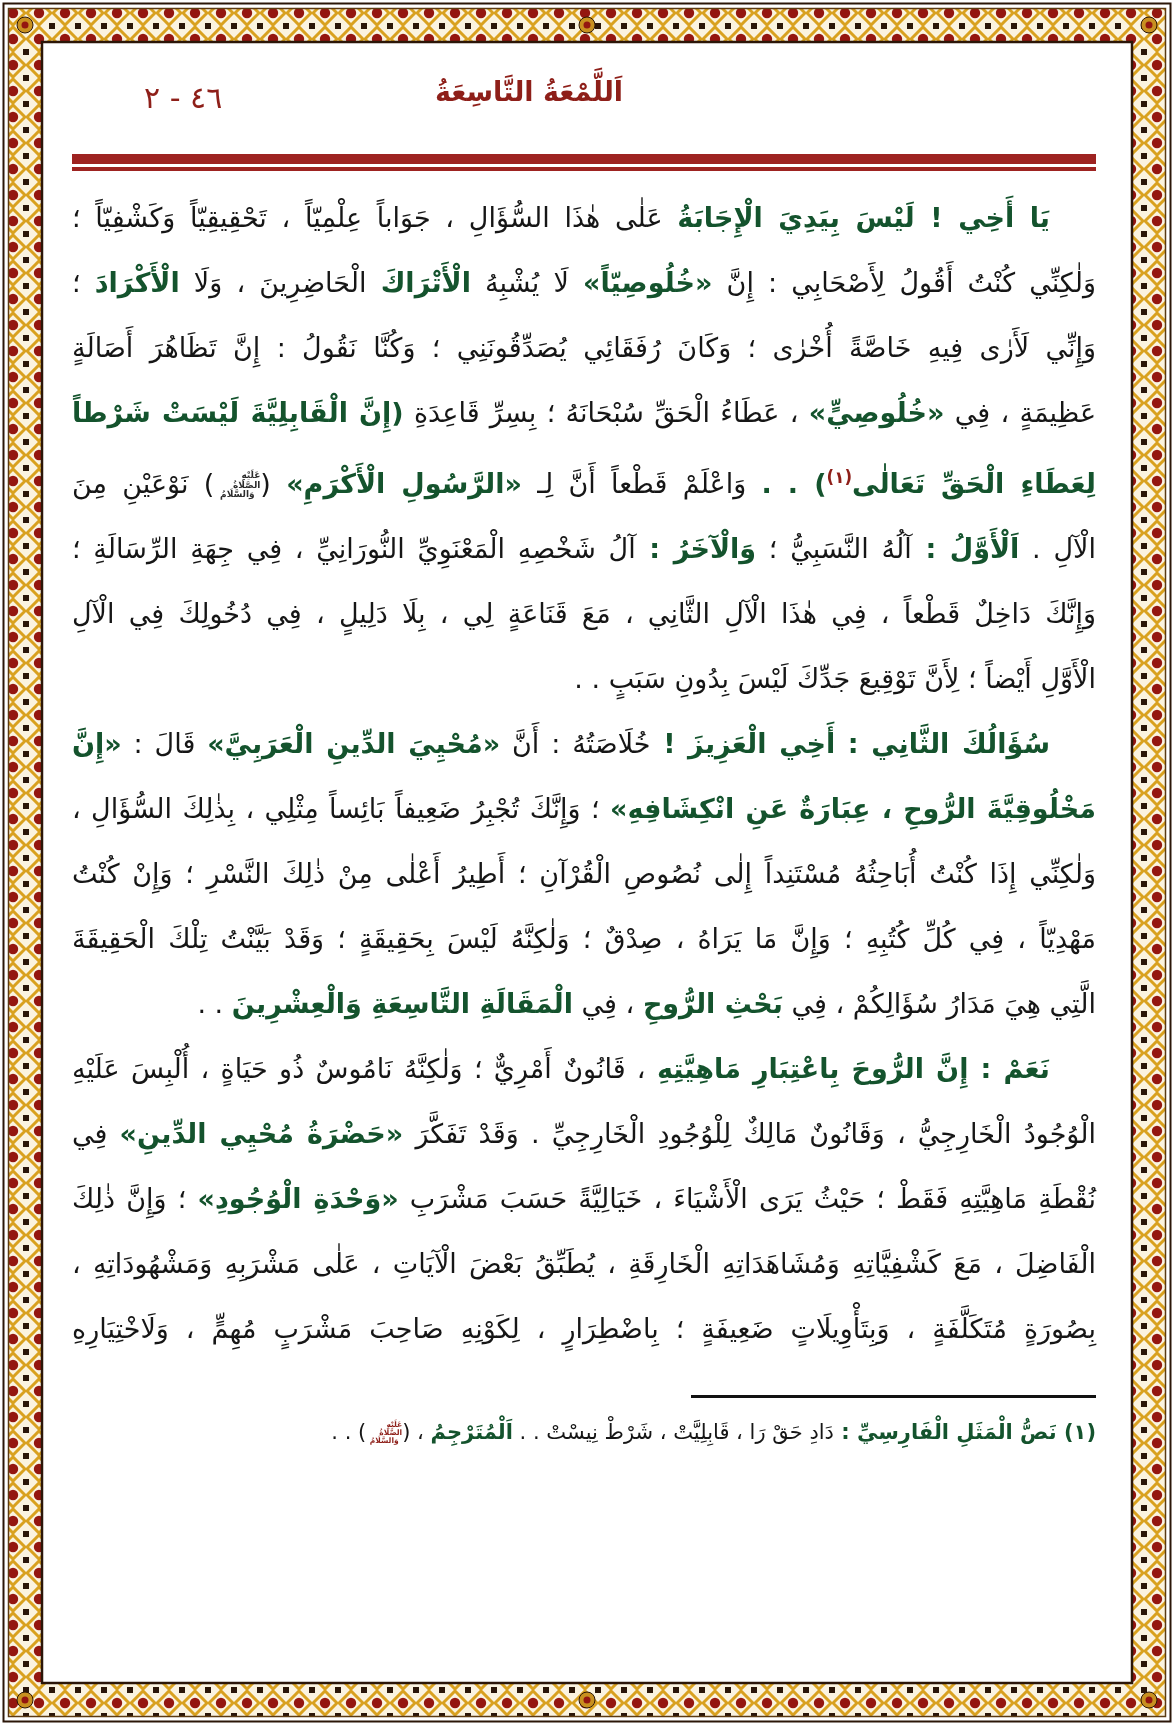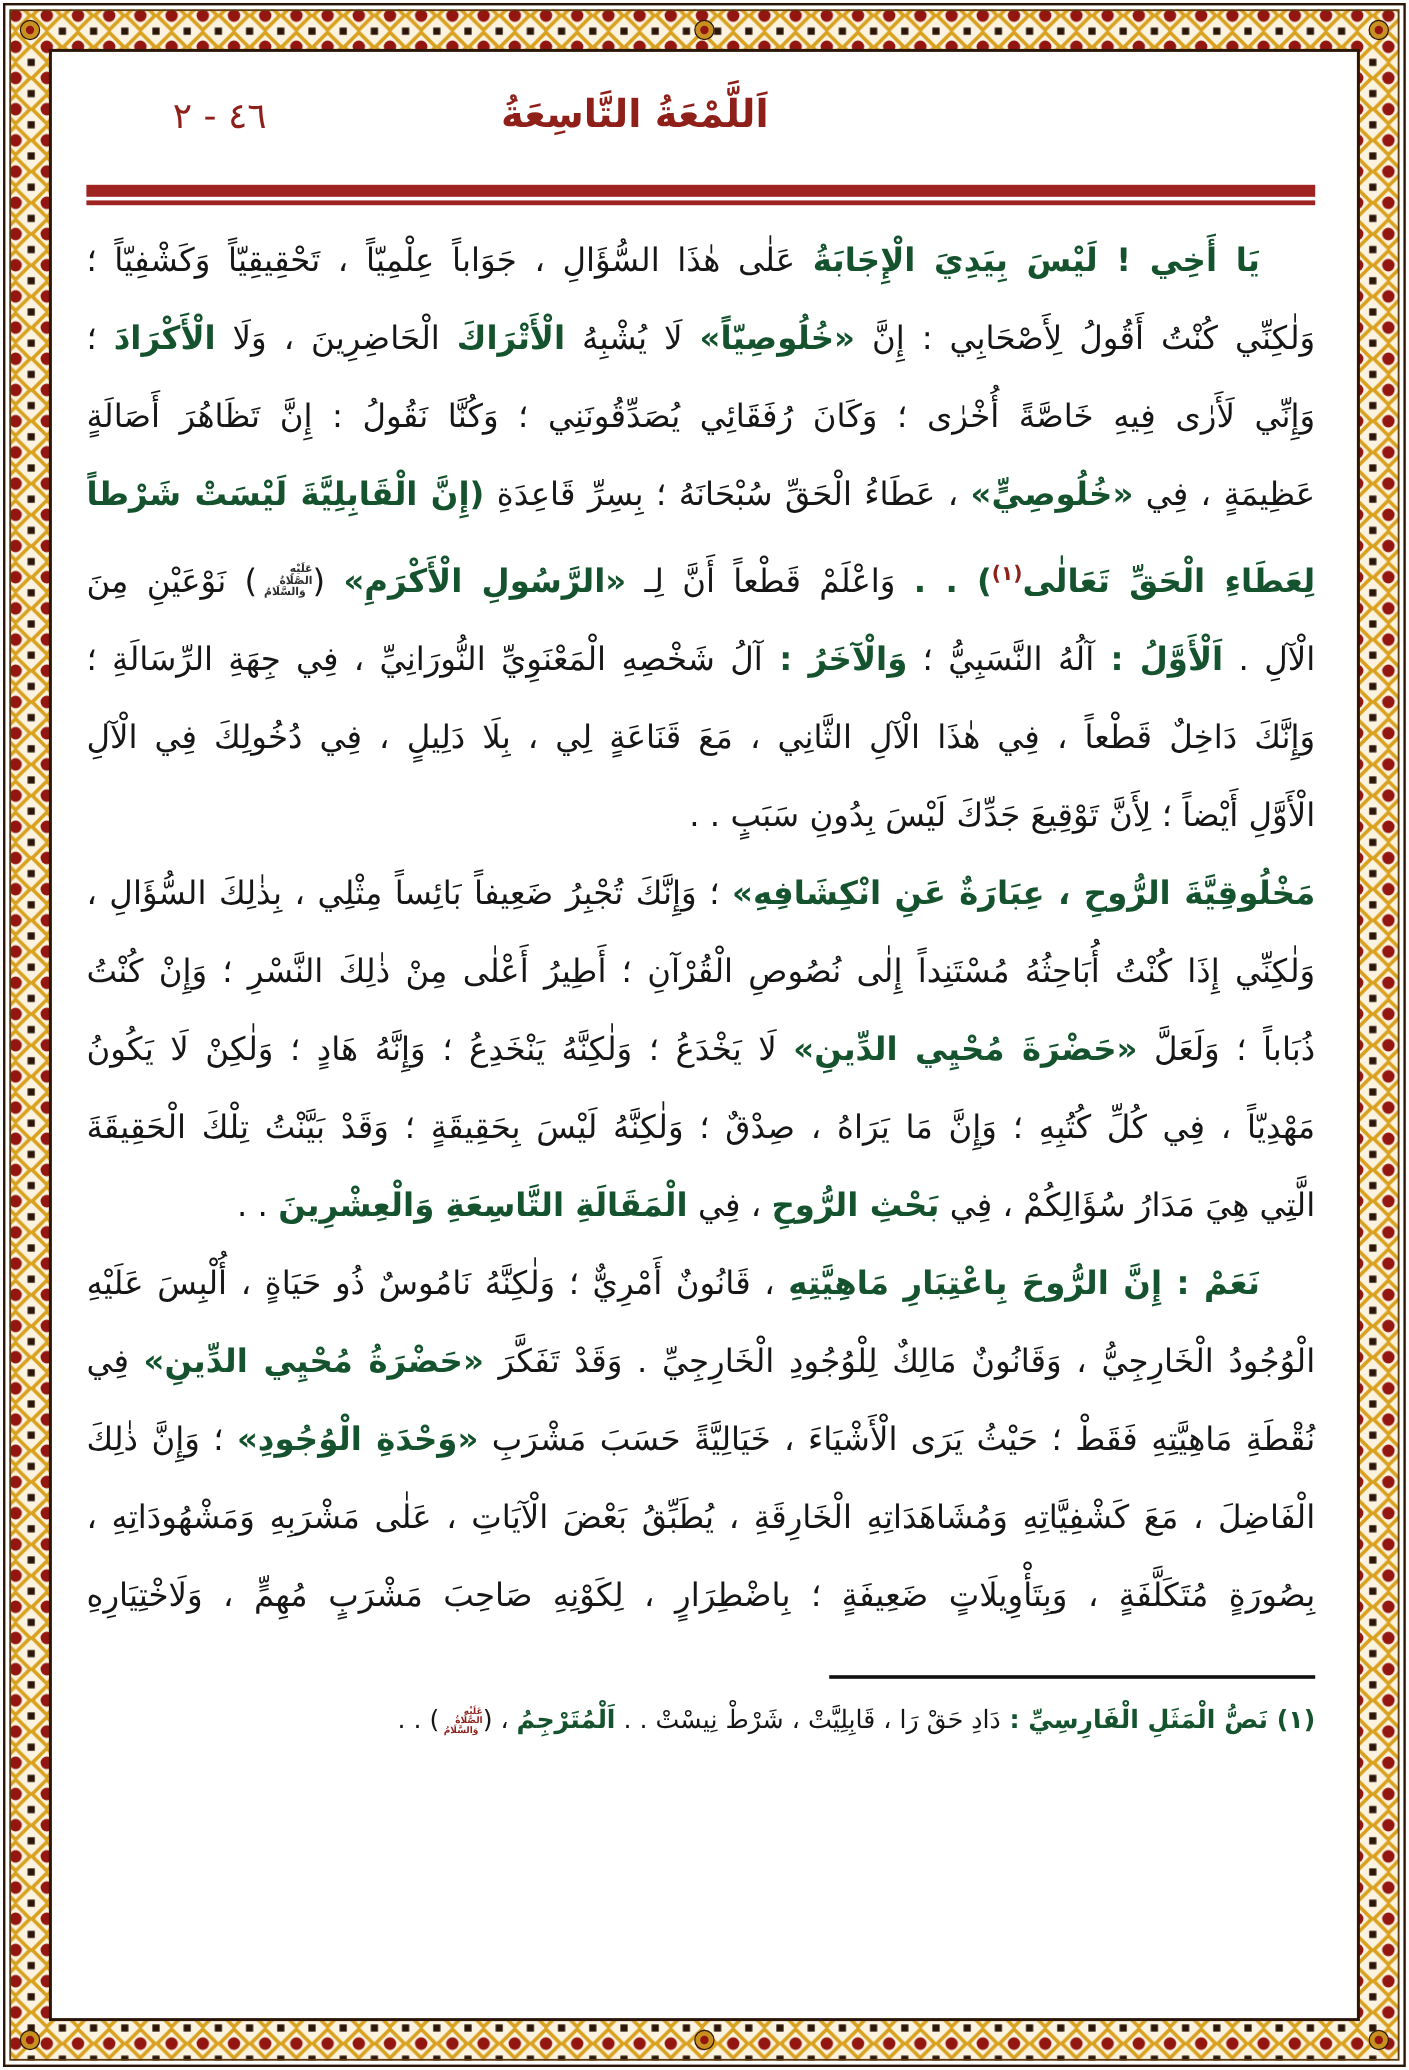--- a/index.html
+++ b/index.html
@@ -6,21 +6,21 @@
   .page {
     position:relative; width:1174px; height:1725px; background:#ffffff;
     font-family:"DejaVu Sans", sans-serif; overflow:hidden; direction:rtl;
   }
   .frame { position:absolute; inset:0; pointer-events:none; }
   .content { position:absolute; top:58px; right:78px; left:72px; }
 
   .header { position:relative; height:92px; }
   .page-title {
     position:absolute; left:0; right:110px; top:18px; text-align:center;
-    font-size:32px; font-weight:bold; color:#8e1f19; margin:0;
+    font-size:27px; font-weight:bold; color:#8e1f19; margin:0;
   }
   .page-number {
     position:absolute; left:auto; right:auto; top:22px; inset-inline-start:auto; inset-inline-end:auto;
     right:-9999px; 
   }
   .page-number {
     position:absolute; top:22px; right:auto; left:72px; 
     font-size:30px; font-weight:normal; color:#8e1f19; direction:rtl;
   }
 
@@ -102,23 +102,23 @@
 
     <div class="body-text">
         <div class="line indent"><span class="seg-red">يَا أَخِي ! لَيْسَ بِيَدِيَ الْإِجَابَةُ</span><span class="seg-black"> عَلٰى هٰذَا السُّؤَالِ ، جَوَاباً عِلْمِيّاً ، تَحْقِيقِيّاً وَكَشْفِيّاً ؛</span></div>
         <div class="line"><span class="seg-black">وَلٰكِنِّي كُنْتُ أَقُولُ لِأَصْحَابِي : إِنَّ </span><span class="seg-red">«خُلُوصِيّاً»</span><span class="seg-black"> لَا يُشْبِهُ </span><span class="seg-red">الْأَتْرَاكَ</span><span class="seg-black"> الْحَاضِرِينَ ، وَلَا </span><span class="seg-red">الْأَكْرَادَ</span><span class="seg-black"> ؛</span></div>
         <div class="line"><span class="seg-black">وَإِنِّي لَأَرٰى فِيهِ خَاصَّةً أُخْرٰى ؛ وَكَانَ رُفَقَائِي يُصَدِّقُونَنِي ؛ وَكُنَّا نَقُولُ : إِنَّ تَظَاهُرَ أَصَالَةٍ</span></div>
         <div class="line"><span class="seg-black">عَظِيمَةٍ ، فِي </span><span class="seg-red">«خُلُوصِيٍّ»</span><span class="seg-black"> ، عَطَاءُ الْحَقِّ سُبْحَانَهُ ؛ بِسِرِّ قَاعِدَةِ </span><span class="seg-red">(إِنَّ الْقَابِلِيَّةَ لَيْسَتْ شَرْطاً</span></div>
         <div class="line"><span class="seg-red">لِعَطَاءِ الْحَقِّ تَعَالٰى</span><span class="seg-ref">(١)</span><span class="seg-red">) . .</span><span class="seg-black"> وَاعْلَمْ قَطْعاً أَنَّ لِـ </span><span class="seg-red">«الرَّسُولِ الْأَكْرَمِ»</span><span class="seg-black"> (</span><span class="seg-seal">عَلَيْهِ الصَّلَاةُ وَالسَّلَامُ</span><span class="seg-black">) نَوْعَيْنِ مِنَ</span></div>
         <div class="line"><span class="seg-black">الْآلِ . </span><span class="seg-red">اَلْأَوَّلُ : </span><span class="seg-black">آلُهُ النَّسَبِيُّ ؛ </span><span class="seg-red">وَالْآخَرُ : </span><span class="seg-black">آلُ شَخْصِهِ الْمَعْنَوِيِّ النُّورَانِيِّ ، فِي جِهَةِ الرِّسَالَةِ ؛</span></div>
         <div class="line"><span class="seg-black">وَإِنَّكَ دَاخِلٌ قَطْعاً ، فِي هٰذَا الْآلِ الثَّانِي ، مَعَ قَنَاعَةٍ لِي ، بِلَا دَلِيلٍ ، فِي دُخُولِكَ فِي الْآلِ</span></div>
         <div class="line no-just"><span class="seg-black">الْأَوَّلِ أَيْضاً ؛ لِأَنَّ تَوْقِيعَ جَدِّكَ لَيْسَ بِدُونِ سَبَبٍ . .</span></div>
+        <div class="line indent"><span class="seg-red">سُؤَالُكَ الثَّانِي : أَخِي الْعَزِيزَ ! </span><span class="seg-black">خُلَاصَتُهُ : أَنَّ </span><span class="seg-red">«مُحْيِيَ الدِّينِ الْعَرَبِيَّ»</span><span class="seg-black"> قَالَ : </span><span class="seg-red">«إِنَّ</span></div>
         <div class="line"><span class="seg-red">مَخْلُوقِيَّةَ الرُّوحِ ، عِبَارَةٌ عَنِ انْكِشَافِهِ»</span><span class="seg-black"> ؛ وَإِنَّكَ تُجْبِرُ ضَعِيفاً بَائِساً مِثْلِي ، بِذٰلِكَ السُّؤَالِ ،</span></div>
         <div class="line"><span class="seg-black">وَلٰكِنِّي إِذَا كُنْتُ أُبَاحِثُهُ مُسْتَنِداً إِلٰى نُصُوصِ الْقُرْآنِ ؛ أَطِيرُ أَعْلٰى مِنْ ذٰلِكَ النَّسْرِ ؛ وَإِنْ كُنْتُ</span></div>
-        <div class="line"><span class="seg-black">ذُبَاباً ؛ وَلَعَلَّ </span><span class="seg-red">«حَضْرَةَ مُحْيِي الدِّينِ»</span><span class="seg-black"> لَا يَخْدَعُ ؛ وَلٰكِنَّهُ يَنْخَدِعُ ؛ وَإِنَّهُ هَادٍ ؛ وَلٰكِنْ لَا يَكُونُ</span></div>
         <div class="line"><span class="seg-black">مَهْدِيّاً ، فِي كُلِّ كُتُبِهِ ؛ وَإِنَّ مَا يَرَاهُ ، صِدْقٌ ؛ وَلٰكِنَّهُ لَيْسَ بِحَقِيقَةٍ ؛ وَقَدْ بَيَّنْتُ تِلْكَ الْحَقِيقَةَ</span></div>
         <div class="line no-just"><span class="seg-black">الَّتِي هِيَ مَدَارُ سُؤَالِكُمْ ، فِي </span><span class="seg-red">بَحْثِ الرُّوحِ</span><span class="seg-black"> ، فِي </span><span class="seg-red">الْمَقَالَةِ التَّاسِعَةِ وَالْعِشْرِينَ</span><span class="seg-black"> . .</span></div>
         <div class="line indent"><span class="seg-red">نَعَمْ : إِنَّ الرُّوحَ بِاعْتِبَارِ مَاهِيَّتِهِ</span><span class="seg-black"> ، قَانُونٌ أَمْرِيٌّ ؛ وَلٰكِنَّهُ نَامُوسٌ ذُو حَيَاةٍ ، أُلْبِسَ عَلَيْهِ</span></div>
         <div class="line"><span class="seg-black">الْوُجُودُ الْخَارِجِيُّ ، وَقَانُونٌ مَالِكٌ لِلْوُجُودِ الْخَارِجِيِّ . وَقَدْ تَفَكَّرَ </span><span class="seg-red">«حَضْرَةُ مُحْيِي الدِّينِ»</span><span class="seg-black"> فِي</span></div>
         <div class="line"><span class="seg-black">نُقْطَةِ مَاهِيَّتِهِ فَقَطْ ؛ حَيْثُ يَرَى الْأَشْيَاءَ ، خَيَالِيَّةً حَسَبَ مَشْرَبِ </span><span class="seg-red">«وَحْدَةِ الْوُجُودِ»</span><span class="seg-black"> ؛ وَإِنَّ ذٰلِكَ</span></div>
         <div class="line"><span class="seg-black">الْفَاضِلَ ، مَعَ كَشْفِيَّاتِهِ وَمُشَاهَدَاتِهِ الْخَارِقَةِ ، يُطَبِّقُ بَعْضَ الْآيَاتِ ، عَلٰى مَشْرَبِهِ وَمَشْهُودَاتِهِ ،</span></div>
         <div class="line"><span class="seg-black">بِصُورَةٍ مُتَكَلَّفَةٍ ، وَبِتَأْوِيلَاتٍ ضَعِيفَةٍ ؛ بِاضْطِرَارٍ ، لِكَوْنِهِ صَاحِبَ مَشْرَبٍ مُهِمٍّ ، وَلَاخْتِيَارِهِ</span></div>
       </div>
 
     <div class="footnote-block">

